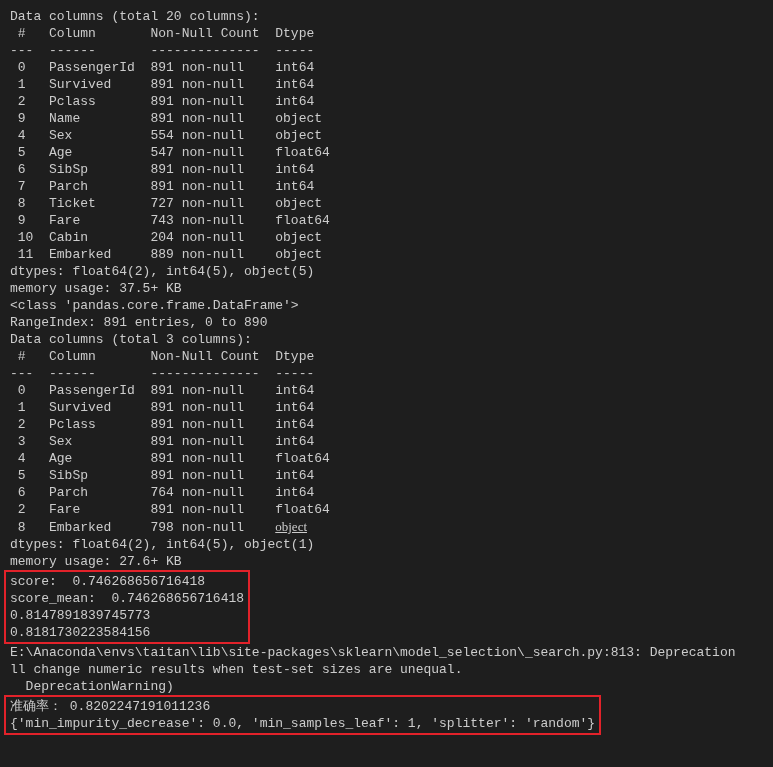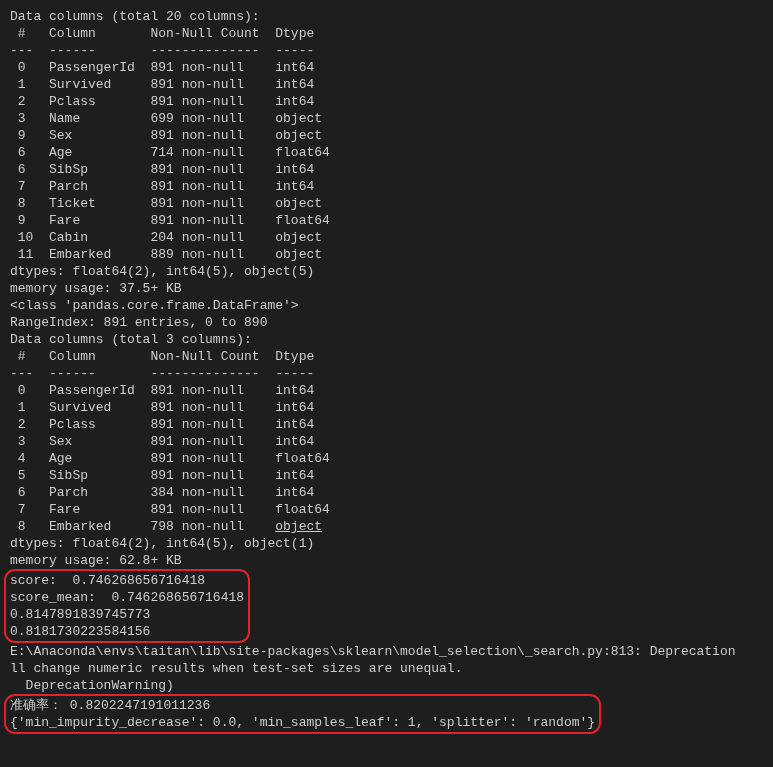--- a/index.html
+++ b/index.html
@@ -13,64 +13,65 @@
   }
   .terminal {
     padding: 8px 10px;
     white-space: pre;
     width: 773px;
     box-sizing: border-box;
   }
   .hl-box {
     display: inline-block;
     border: 2px solid #e2222a;
-    border-radius: 11px;
+    border-radius: 0;
     padding: 1px 4px 1px 4px;
     margin-left: -6px;
   }
   .underline {
     text-decoration: underline;
+    font-family: Liberation Serif, serif;
   }
 </style>
 </head>
 <body>
 
 <div class="terminal"><span>Data columns (total 20 columns):</span>
 <span> #   Column       Non-Null Count  Dtype  </span>
 <span>---  ------       --------------  -----  </span>
 <span> 0   PassengerId  891 non-null    int64  </span>
 <span> 1   Survived     891 non-null    int64  </span>
 <span> 2   Pclass       891 non-null    int64  </span>
-<span> 3   Name         699 non-null    object </span>
-<span> 9   Sex          891 non-null    object </span>
-<span> 6   Age          714 non-null    float64</span>
+<span> 9   Name         891 non-null    object </span>
+<span> 4   Sex          554 non-null    object </span>
+<span> 5   Age          547 non-null    float64</span>
 <span> 6   SibSp        891 non-null    int64  </span>
 <span> 7   Parch        891 non-null    int64  </span>
-<span> 8   Ticket       891 non-null    object </span>
-<span> 9   Fare         891 non-null    float64</span>
+<span> 8   Ticket       727 non-null    object </span>
+<span> 9   Fare         743 non-null    float64</span>
 <span> 10  Cabin        204 non-null    object </span>
 <span> 11  Embarked     889 non-null    object </span>
 <span>dtypes: float64(2), int64(5), object(5)</span>
 <span>memory usage: 37.5+ KB</span>
 <span>&lt;class 'pandas.core.frame.DataFrame'&gt;</span>
 <span>RangeIndex: 891 entries, 0 to 890</span>
 <span>Data columns (total 3 columns):</span>
 <span> #   Column       Non-Null Count  Dtype  </span>
 <span>---  ------       --------------  -----  </span>
 <span> 0   PassengerId  891 non-null    int64  </span>
 <span> 1   Survived     891 non-null    int64  </span>
 <span> 2   Pclass       891 non-null    int64  </span>
 <span> 3   Sex          891 non-null    int64  </span>
 <span> 4   Age          891 non-null    float64</span>
 <span> 5   SibSp        891 non-null    int64  </span>
-<span> 6   Parch        384 non-null    int64  </span>
-<span> 7   Fare         891 non-null    float64</span>
+<span> 6   Parch        764 non-null    int64  </span>
+<span> 2   Fare         891 non-null    float64</span>
 <span><span> 8   Embarked     798 non-null    </span><span class="underline">object</span></span>
 <span>dtypes: float64(2), int64(5), object(1)</span>
-<span>memory usage: 62.8+ KB</span>
+<span>memory usage: 27.6+ KB</span>
 <span class="hl-box"><span>score:  0.746268656716418</span>
 <span>score_mean:  0.746268656716418</span>
 <span>0.8147891839745773</span>
 <span>0.8181730223584156</span></span>
 <span>E:\Anaconda\envs\taitan\lib\site-packages\sklearn\model_selection\_search.py:813: Deprecation</span>
 <span>ll change numeric results when test-set sizes are unequal.</span>
 <span>  DeprecationWarning)</span>
 <span class="hl-box"><span>准确率： 0.8202247191011236</span>
 <span>{'min_impurity_decrease': 0.0, 'min_samples_leaf': 1, 'splitter': 'random'}</span></span>
 </div>

